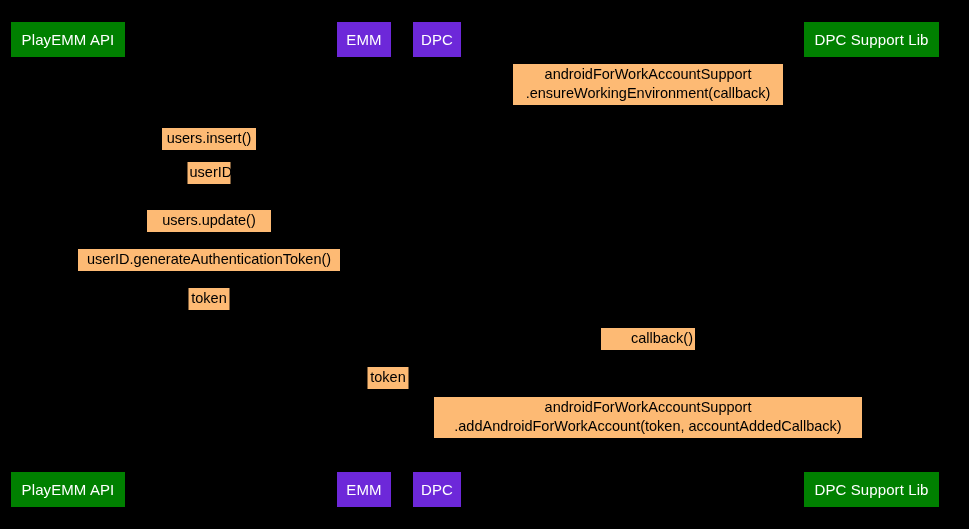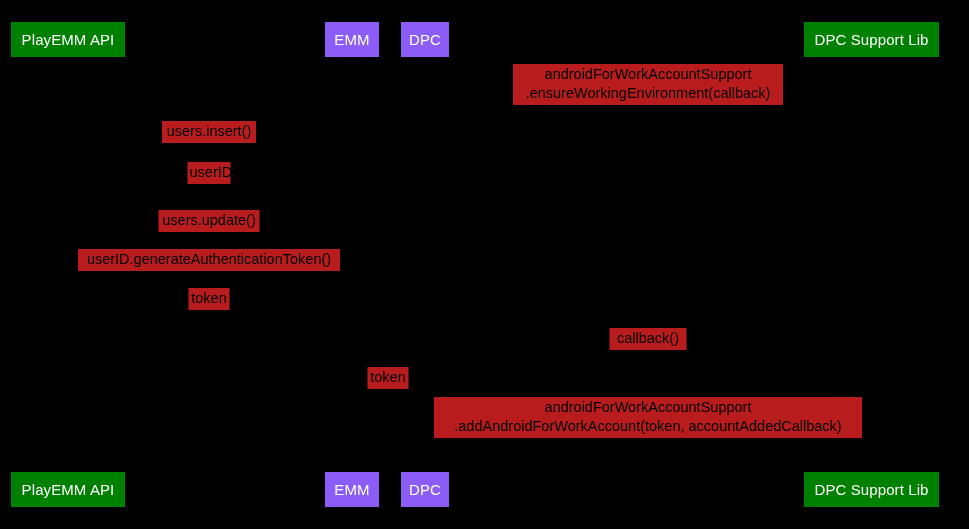--- a/index.html
+++ b/index.html
@@ -26,40 +26,40 @@
     justify-content: center;
     box-sizing: border-box;
     color: #ffffff;
     font-size: 15px;
     line-height: 1;
     letter-spacing: 0.1px;
     white-space: nowrap;
     user-select: none;
   }
   .participant.green { background: #008000; }
-  .participant.blue  { background: #8b5cf6; }
+  .participant.blue  { background: #6d28d9; margin-left: 12px; }
 
   
   .lifeline {
     position: absolute;
     width: 1px;
     background: #000000;
   }
 
   
   .arrow {
     position: absolute;
     height: 1px;
     background: #000000;
   }
 
   
   .msg {
     position: absolute;
-    background: #b91c1c;
+    background: #fdba74;
     color: #000000;
     font-size: 14.5px;
     line-height: 19px;
     padding: 1px 2px 2px 2px;
     box-sizing: border-box;
     text-align: center;
     white-space: pre;
     transform: translateX(-50%);
     user-select: none;
   }
@@ -92,26 +92,26 @@
   <div id="participants-top">
       <div class="participant green" style="left: 11px; top: 22px; width: 114px; height: 35px;">PlayEMM API</div>
       <div class="participant blue" style="left: 325px; top: 22px; width: 54px; height: 35px;">EMM</div>
       <div class="participant blue" style="left: 401px; top: 22px; width: 48px; height: 35px;">DPC</div>
       <div class="participant green" style="left: 804px; top: 22px; width: 135px; height: 35px;">DPC Support Lib</div>
     </div>
 
   <div id="messages">
       <div class="msg two-line" style="left: 648px; top: 64px; width: 270px;">androidForWorkAccountSupport
 .ensureWorkingEnvironment(callback)</div>
-      <div class="msg" style="left: 209px; top: 121px; width: 94px;">users.insert()</div>
+      <div class="msg" style="left: 209px; top: 128px; width: 94px;">users.insert()</div>
       <div class="msg" style="left: 209px; top: 162px; width: 43px;">userID</div>
-      <div class="msg" style="left: 209px; top: 210px; width: 101px;">users.update()</div>
+      <div class="msg" style="left: 209px; top: 210px; width: 124px;">users.update()</div>
       <div class="msg" style="left: 209px; top: 249px; width: 262px;">userID.generateAuthenticationToken()</div>
       <div class="msg" style="left: 209px; top: 288px; width: 41px;">token</div>
-      <div class="msg" style="left: 648px; top: 328px; width: 77px;">callback()</div>
+      <div class="msg" style="left: 648px; top: 328px; width: 94px; text-align: right;">callback()</div>
       <div class="msg" style="left: 388px; top: 367px; width: 41px;">token</div>
       <div class="msg two-line" style="left: 648px; top: 397px; width: 428px;">androidForWorkAccountSupport
 .addAndroidForWorkAccount(token, accountAddedCallback)</div>
     </div>
 
   <div id="participants-bottom">
       <div class="participant green" style="left: 11px; top: 472px; width: 114px; height: 35px;">PlayEMM API</div>
       <div class="participant blue" style="left: 325px; top: 472px; width: 54px; height: 35px;">EMM</div>
       <div class="participant blue" style="left: 401px; top: 472px; width: 48px; height: 35px;">DPC</div>
       <div class="participant green" style="left: 804px; top: 472px; width: 135px; height: 35px;">DPC Support Lib</div>

